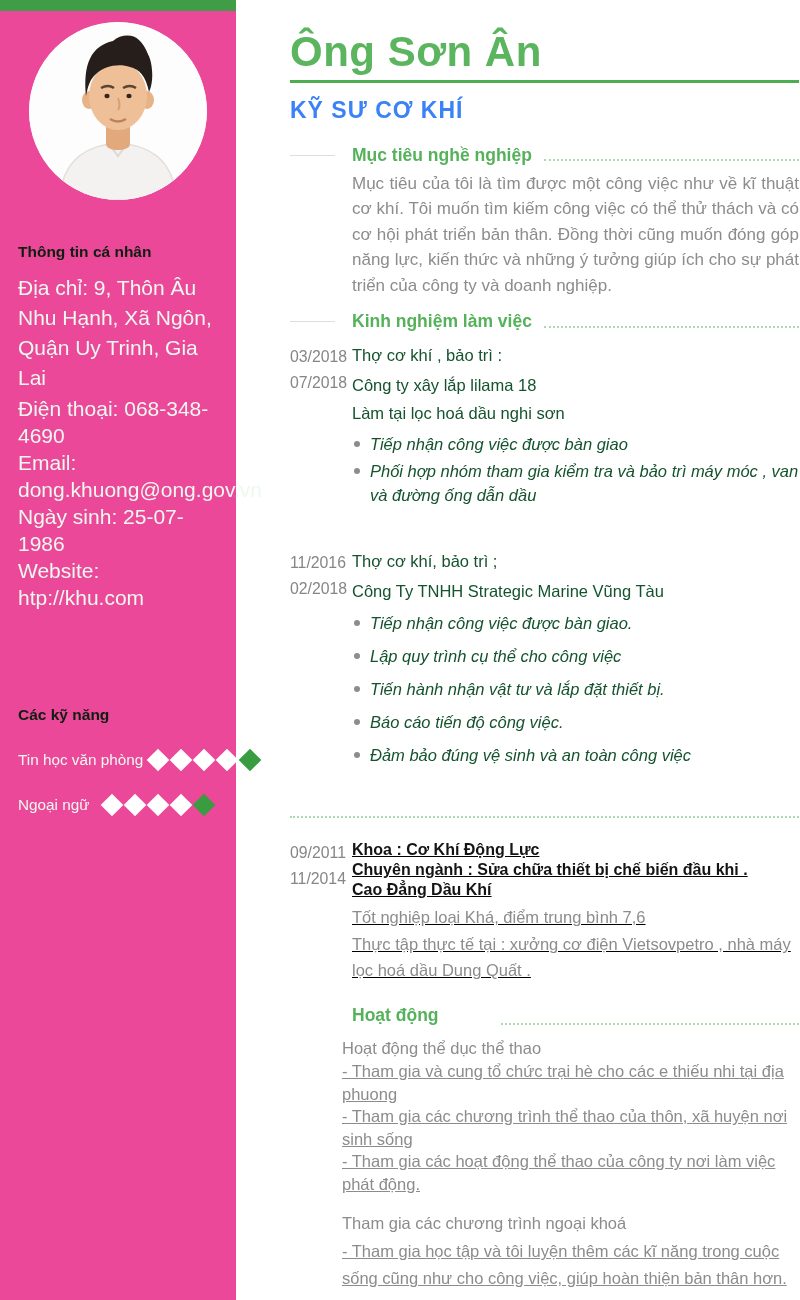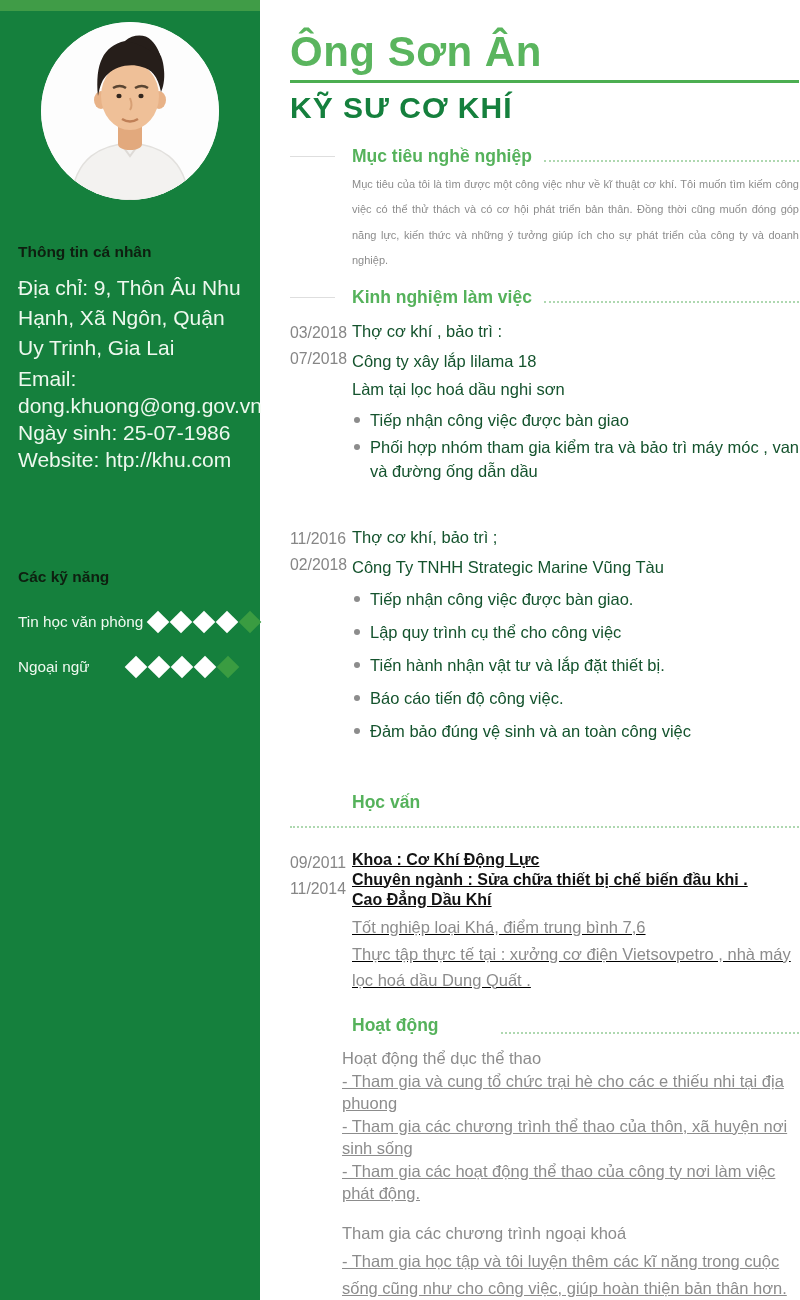--- a/index.html
+++ b/index.html
@@ -1,63 +1,63 @@
 <!DOCTYPE html>
 <html><head>
 <meta charset="utf-8">
 <style>
   * { margin:0; padding:0; box-sizing:border-box; }
   html,body { background:#ffffff; }
   body { font-family:"Liberation Sans","DejaVu Sans",sans-serif; }
   .page { position:relative; width:800px; height:1300px; background:#ffffff; overflow:hidden; }
 
   
-  .sidebar { position:absolute; left:0; top:0; width:260px; height:1300px; background:#15803d; }
+  .sidebar { position:absolute; left:0; top:0; width:236px; height:1300px; background:#ec4899; }
   .sidebar::before { content:""; position:absolute; left:0; top:0; width:100%; height:11px; background:#409c47; }
   .photo-wrap { width:178px; height:178px; border-radius:50%; background:#fdfdfd; margin:22px auto 0 auto; overflow:hidden; }
   .photo-wrap svg { display:block; }
   .side-title { color:#0e1f10; font-weight:700; font-size:15.5px; padding:0 18px; }
   .side-title.info { margin-top:43px; }
   .side-title.skills { margin-top:95px; }
   .info-lines { padding:0 16px 0 18px; margin-top:12px; color:#eef8ee; font-size:21px; }
   .info-line { line-height:27px; }
   .info-line.address { line-height:30px; margin-bottom:2px; }
   .skill-row { display:flex; align-items:center; justify-content:space-between; padding:0 24px 0 18px; margin-top:27px; color:#f0f9f0; font-size:15.3px; }
   .skill-row .label { white-space:nowrap; }
   .diamonds { display:flex; align-items:center; }
   .diamond { width:16px; height:16px; transform:rotate(45deg); margin-left:7px; }
   .diamond-white { background:#ffffff; }
   .diamond-dark { background:#3a9c41; }
 
   
   .main { position:absolute; left:272px; top:0; width:540px; height:1300px; padding:30px 13px 0 18px; }
   .name { color:#5ab55e; font-size:42px; font-weight:600; line-height:1.06; letter-spacing:0.5px; }
   .name-rule { height:0; border-bottom:3px solid #4cae51; margin-top:5px; }
-  .job-title { color:#15803d; font-size:30px; font-weight:600; letter-spacing:1px; margin-top:8px; line-height:1.1; }
+  .job-title { color:#3b82f6; font-size:23px; font-weight:600; letter-spacing:1px; margin-top:15px; line-height:1.1; }
 
   .sec-head { display:flex; align-items:center; }
   .sec-head .pre { width:45px; height:1px; background:#dedede; margin-right:17px; flex:none; }
   .sec-head .pre.hidden { background:transparent; }
   .sec-head .title { color:#55b25b; font-weight:700; font-size:17.5px; white-space:nowrap; }
   .sec-head .tail { flex:1; border-bottom:2px dotted #aed8b0; margin-left:12px; transform:translateY(5px); }
   .sec-head .tail.gap { margin-left:62px; transform:translateY(8px); }
   .dotted-rule { border-bottom:2px dotted #aed8b0; margin-top:13px; }
 
   .sec-objective { margin-top:22px; }
-  .objective-body { margin-top:5px; padding-left:62px; color:#8c8c8c; font-size:11px; line-height:25.5px; text-align:justify; }
+  .objective-body { margin-top:5px; padding-left:62px; color:#8c8c8c; font-size:17px; line-height:25.5px; text-align:justify; }
 
   .sec-experience { margin-top:13px; }
   .xp-item { display:flex; margin-top:12px; }
   .xp-item.second { margin-top:43px; }
   .dates { width:62px; flex:none; color:#868686; font-size:15.8px; line-height:26px; }
   .xp-body { flex:1; color:#14532d; font-size:16.5px; }
   .xp-role { line-height:22px; }
   .xp-company { margin-top:8px; line-height:22px; }
   .xp-note { margin-top:6px; line-height:22px; }
-  ul.bullets { list-style:none; margin-top:8px; }
+  ul.bullets { list-style:none; margin-top:8px;font-style:italic; }
   ul.bullets li { position:relative; padding-left:18px; line-height:24px; margin-top:3px; }
   ul.bullets.loose li { margin-top:9px; }
   ul.bullets li::before { content:""; position:absolute; left:2px; top:9px; width:6px; height:6px; border-radius:50%; background:#8c8c8c; }
 
   .sec-education { margin-top:49px; }
   .edu-row { display:flex; margin-top:22px; }
   .edu-body { flex:1; font-size:16px;text-decoration:underline; }
   .edu-strong { color:#141414; font-weight:700; line-height:20px; }
   .edu-gray { color:#8c8c8c; font-size:16.5px; }
   .edu-grade { margin-top:5px; line-height:24px; }
@@ -99,20 +99,21 @@
           <ellipse cx="100" cy="74" rx="2.6" ry="2.2" fill="#32261e"></ellipse>
           <path d="M89,76 q3,8 0,12" stroke="#d79f74" stroke-width="2" fill="none"></path>
           <path d="M81,97 q8,5 16,0" stroke="#c08057" stroke-width="2.5" fill="none"></path>
         </g>
       </svg>
     </div>
 
     <div class="side-title info">Thông tin cá nhân</div>
     <div class="info-lines">
       <div class="info-line address">Địa chỉ: 9, Thôn Âu Nhu Hạnh, Xã Ngôn, Quận Uy Trinh, Gia Lai</div>
+      <div class="info-line">Điện thoại: 068-348-4690</div>
       <div class="info-line">Email: dong.khuong@ong.gov.vn</div>
       <div class="info-line">Ngày sinh: 25-07-1986</div>
       <div class="info-line">Website: htp://khu.com</div>
     </div>
 
     <div class="side-title skills">Các kỹ năng</div>
     <div class="skill-row">
       <span class="label">Tin học văn phòng</span>
       <span class="diamonds">
           <span class="diamond diamond-white"></span>
@@ -185,24 +186,20 @@
             <li>Lập quy trình cụ thể cho công việc</li>
             <li>Tiến hành nhận vật tư và lắp đặt thiết bị.</li>
             <li>Báo cáo tiến độ công việc.</li>
             <li>Đảm bảo đúng vệ sinh và an toàn công việc</li>
           </ul>
         </div>
       </div>
     </section>
 
     <section class="sec-education">
-      <div class="sec-head">
-        <span class="pre hidden"></span>
-        <span class="title">Học vấn</span>
-      </div>
       <div class="dotted-rule"></div>
 
       <div class="edu-row">
         <div class="dates">
           <div>09/2011</div>
           <div>11/2014</div>
         </div>
         <div class="edu-body">
           <div class="edu-strong">Khoa : Cơ Khí Động Lực</div>
           <div class="edu-strong">Chuyên ngành : Sửa chữa thiết bị chế biến đầu khi .</div>

